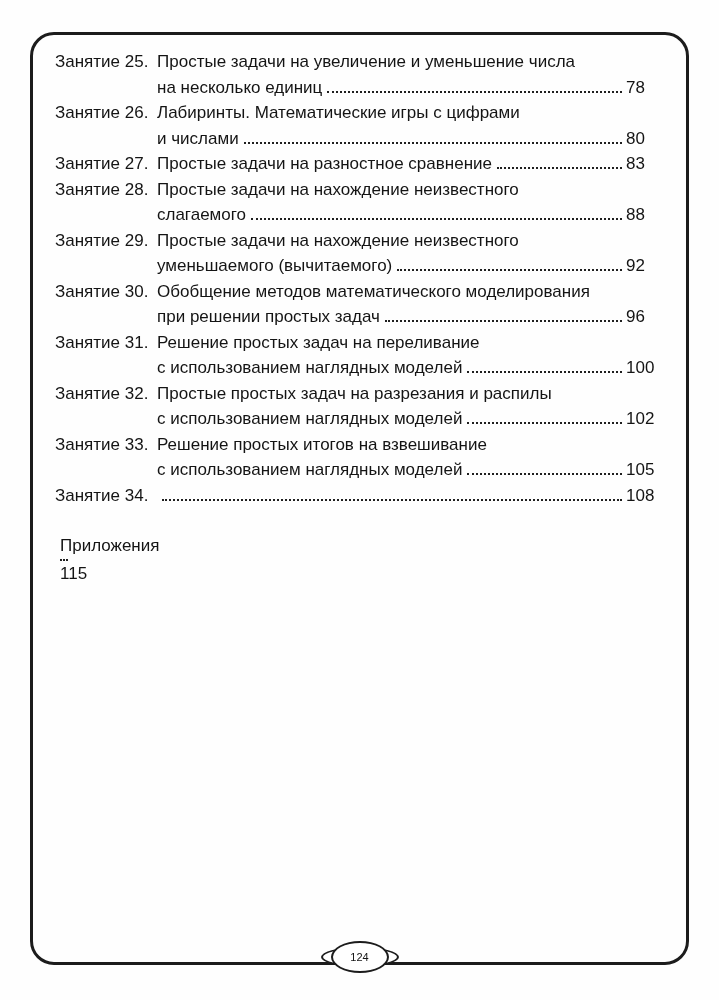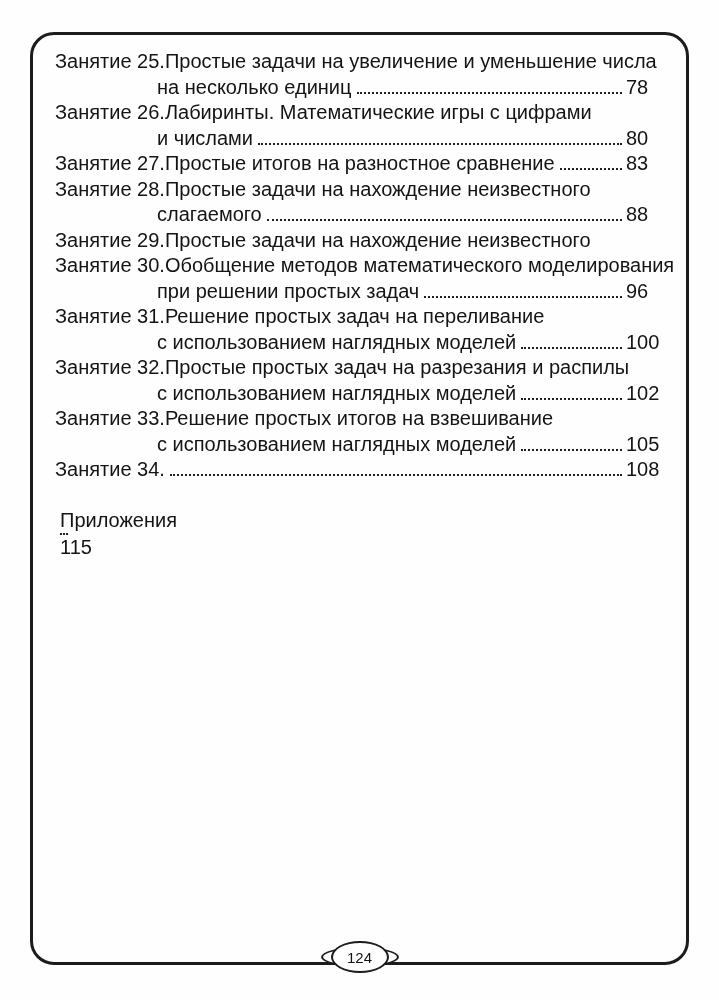--- a/index.html
+++ b/index.html
@@ -26,21 +26,21 @@
     bottom: 35px;
     border: 3px solid #1c1c1c;
     border-radius: 24px;
     pointer-events: none;
   }
   .toc {
     position: absolute;
     left: 55px;
     right: 57px;
     top: 49px;
-    font-size: 20px;
+    font-size: 17px;
     color: #141414;
   }
   .entry { }
   .entry.spaced { margin-top: 25px; }
   .line {
     display: flex;
     align-items: baseline;
     white-space: nowrap;
     line-height: 25.5px;
     min-height: 25.5px;
@@ -95,21 +95,21 @@
     right: 0;
     bottom: 0;
     background: #ffffff;
     border: 2.5px solid #1c1c1c;
     border-radius: 50%;
     display: flex;
     align-items: center;
     justify-content: center;
   }
   .badge-num {
-    font-size: 15px;
+    font-size: 11px;
     color: #141414;
   }
 </style>
 </head>
 <body>
 
 <div class="sheet">
   <div class="frame"></div>
 
   <div class="toc">
@@ -131,40 +131,45 @@
         </div>
         <div class="line cont">
           <span class="text">и числами</span>
           <span class="leader"></span>
           <span class="pg">80</span>
         </div>
       </div>
       <div class="entry">
         <div class="line">
           <span class="label">Занятие 27.</span>
-          <span class="text">Простые итогов на разностное сравнение</span>
+          <span class="text">Простые задачи на разностное сравнение</span>
           <span class="leader"></span>
           <span class="pg">83</span>
         </div>
       </div>
       <div class="entry">
         <div class="line">
           <span class="label">Занятие 28.</span>
           <span class="text">Простые задачи на нахождение неизвестного</span>
         </div>
         <div class="line cont">
           <span class="text">слагаемого</span>
           <span class="leader"></span>
           <span class="pg">88</span>
         </div>
       </div>
       <div class="entry">
         <div class="line">
           <span class="label">Занятие 29.</span>
           <span class="text">Простые задачи на нахождение неизвестного</span>
+        </div>
+        <div class="line cont">
+          <span class="text">уменьшаемого (вычитаемого)</span>
+          <span class="leader"></span>
+          <span class="pg">92</span>
         </div>
       </div>
       <div class="entry">
         <div class="line">
           <span class="label">Занятие 30.</span>
           <span class="text">Обобщение методов математического моделирования</span>
         </div>
         <div class="line cont">
           <span class="text">при решении простых задач</span>
           <span class="leader"></span>

